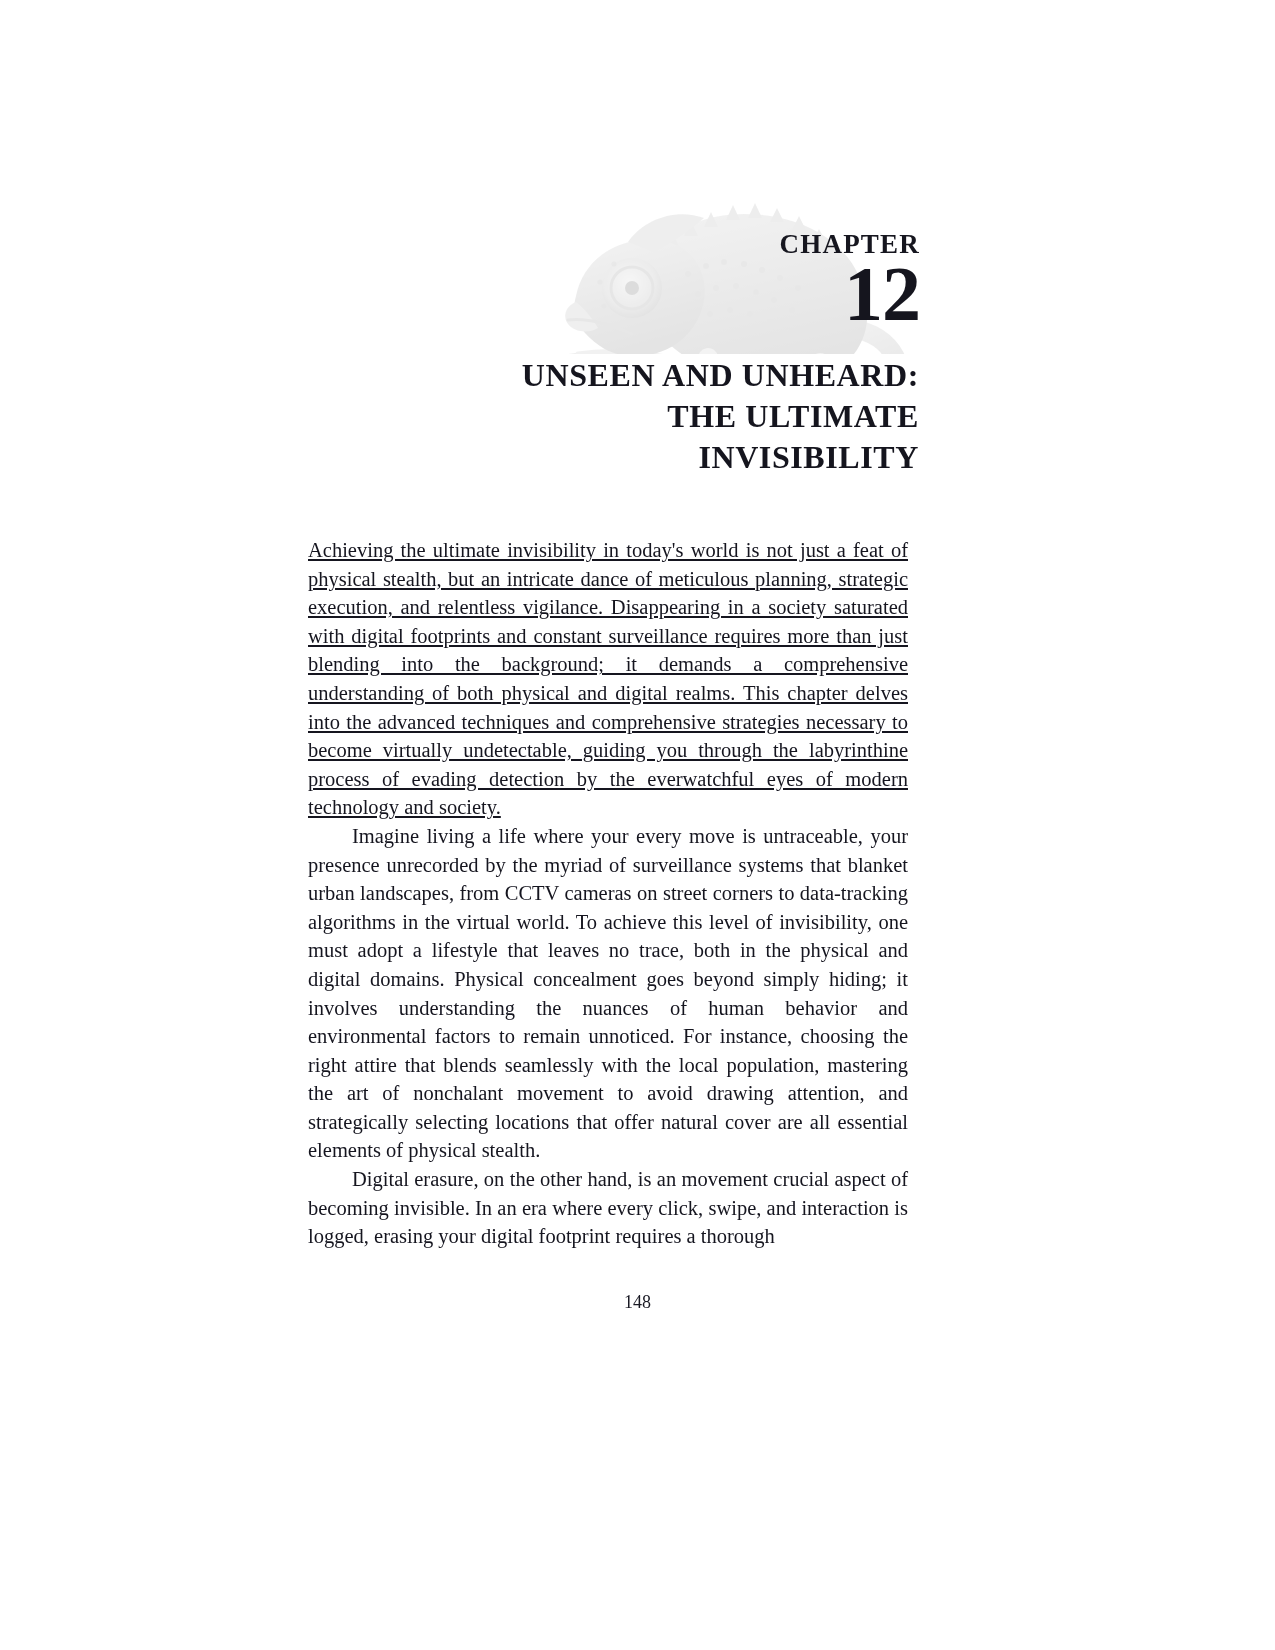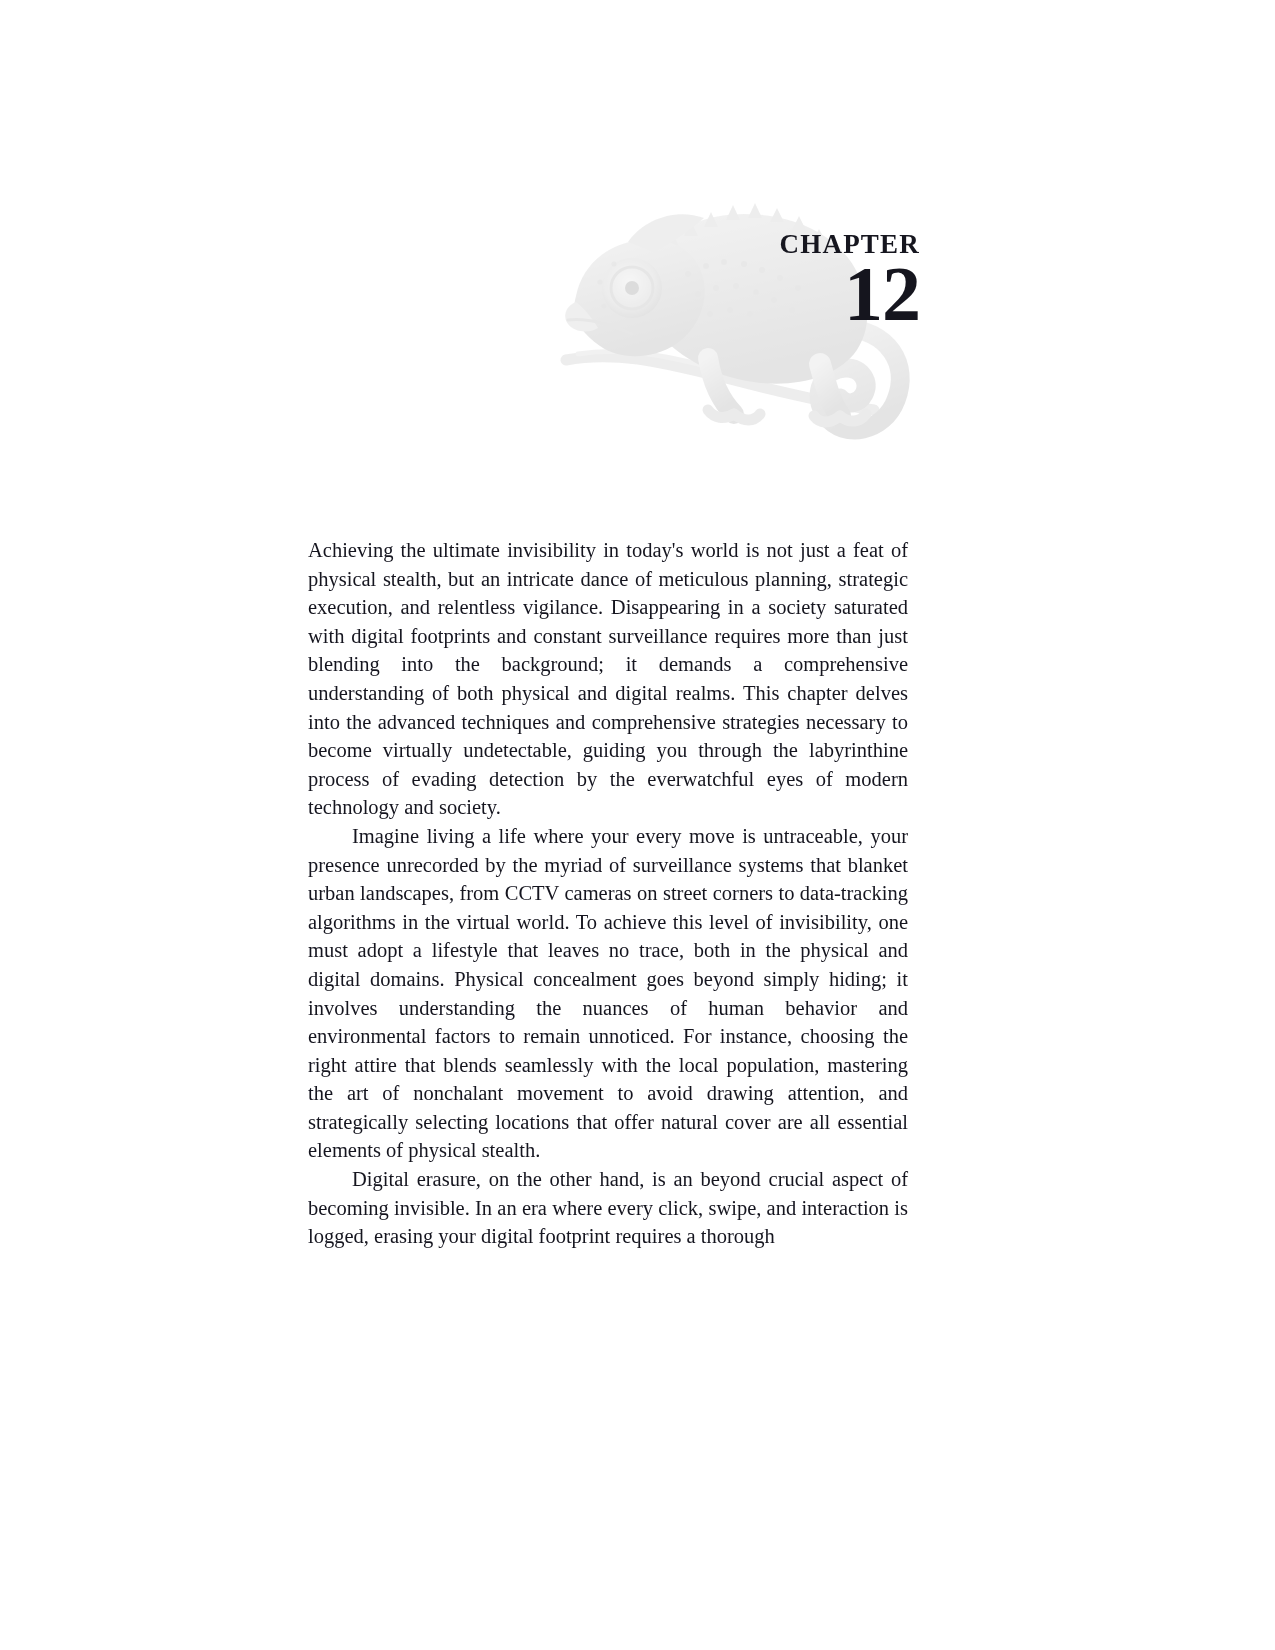--- a/index.html
+++ b/index.html
@@ -103,21 +103,21 @@
     line-height: 28.6px;
     text-align: justify;
     text-justify: inter-word;
     color: #15151f;
   }
   .body-copy p {
     margin: 0;
     text-indent: 44px;
     hyphens: none;
   }
-  .body-copy p.first { text-indent: 0; }
+  .body-copy p.first { text-indent: 0; text-decoration: underline; }
 
   
   .page-number {
     position: absolute;
     left: 0;
     top: 1292px;
     width: 1275px;
     text-align: center;
     font-size: 18px;
     color: #1a1a24;
@@ -209,22 +209,28 @@
         <path d="M262 186 C268 208 272 224 282 238" stroke="url(#scaleGrad)" stroke-width="22" fill="none" stroke-linecap="round"></path>
         <path d="M282 238 C272 246 262 246 256 238" stroke="#c0c0c6" stroke-width="11" fill="none" stroke-linecap="round"></path>
         <path d="M282 238 C292 246 302 244 308 236" stroke="#c0c0c6" stroke-width="11" fill="none" stroke-linecap="round"></path>
       </svg>
     </div>
 
     <div class="chapter-label">CHAPTER</div>
 
     <div class="chapter-number">12</div>
 
+    <div class="chapter-title">
+      <span class="tline"><span>UNSEEN AND UNHEARD:</span></span>
+      <span class="tline"><span>THE ULTIMATE</span></span>
+      <span class="tline"><span>INVISIBILITY</span></span>
+    </div>
   </div>
 
   <div class="body-copy">
     <p class="first">Achieving the ultimate invisibility in today's world is not just a feat of physical stealth, but an intricate dance of meticulous planning, strategic execution, and relentless vigilance. Disappearing in a society saturated with digital footprints and constant surveillance requires more than just blending into the background; it demands a comprehensive understanding of both physical and digital realms. This chapter delves into the advanced techniques and comprehensive strategies necessary to become virtually undetectable, guiding you through the labyrinthine process of evading detection by the everwatchful eyes of modern technology and society.</p>
     <p>Imagine living a life where your every move is untraceable, your presence unrecorded by the myriad of surveillance systems that blanket urban landscapes, from CCTV cameras on street corners to data-tracking algorithms in the virtual world. To achieve this level of invisibility, one must adopt a lifestyle that leaves no trace, both in the physical and digital domains. Physical concealment goes beyond simply hiding; it involves understanding the nuances of human behavior and environmental factors to remain unnoticed. For instance, choosing the right attire that blends seamlessly with the local population, mastering the art of nonchalant movement to avoid drawing attention, and strategically selecting locations that offer natural cover are all essential elements of physical stealth.</p>
-    <p>Digital erasure, on the other hand, is an beyond crucial aspect of becoming invisible. In an era where every click, swipe, and interaction is logged, erasing your digital footprint requires a thorough</p>
+    <p>Digital erasure, on the other hand, is an movement crucial aspect of becoming invisible. In an era where every click, swipe, and interaction is logged, erasing your digital footprint requires a thorough</p>
   </div>
 
+  <div class="page-number">148</div>
 
 </div>
 
 </body></html>

